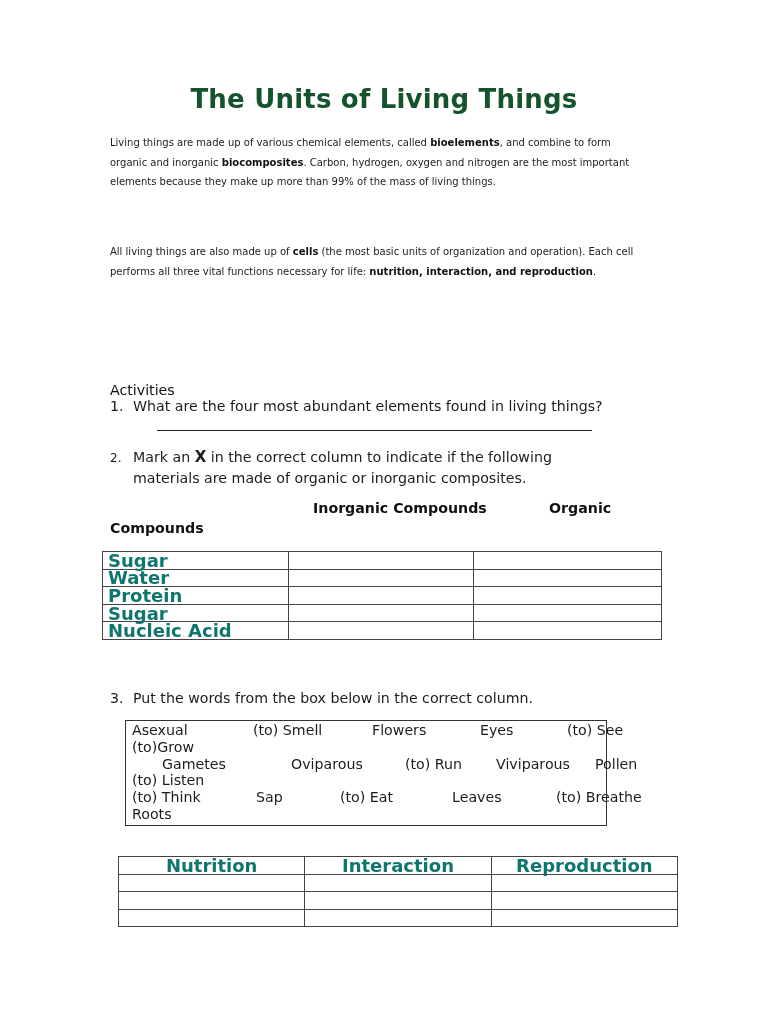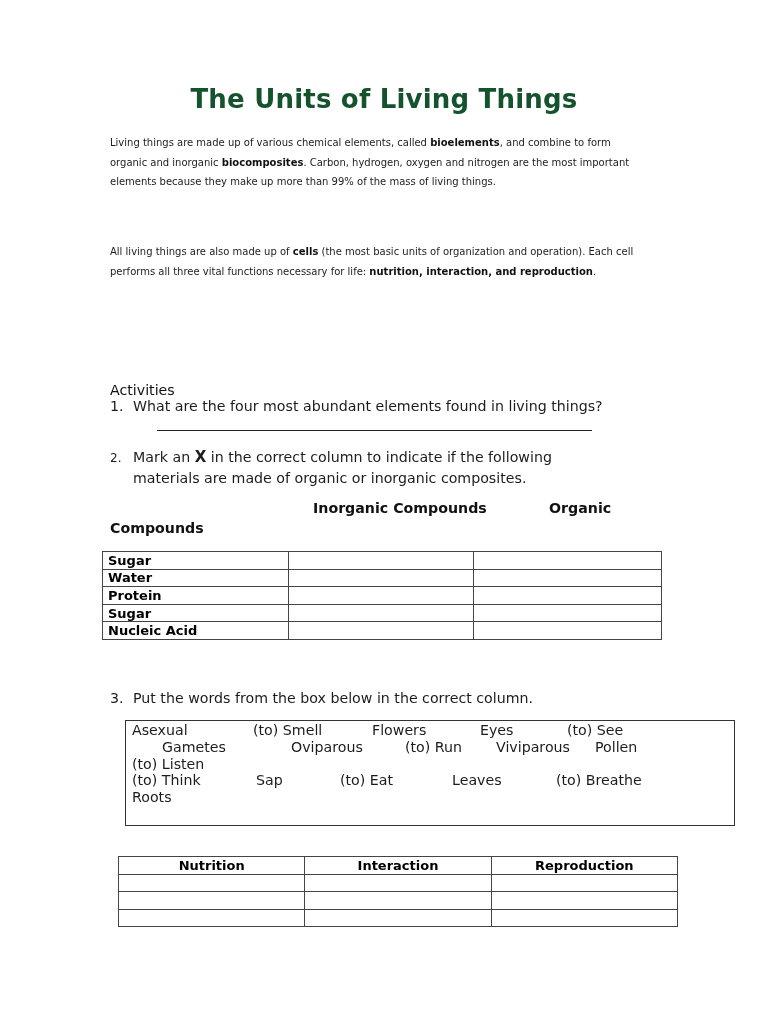--- a/index.html
+++ b/index.html
@@ -44,33 +44,33 @@
     .col-heads {
       position: absolute; left: 110px; top: 499px; width: 530px;
       font-size: 14.2px; font-weight: bold; line-height: 19.6px; color: #111;
     }
     .col-heads .h1 { position: absolute; left: 203px; top: 0; white-space: nowrap; }
     .col-heads .h2 { position: absolute; left: 439px; top: 0; white-space: nowrap; }
     .col-heads .h3 { position: absolute; left: 0; top: 19.6px; white-space: nowrap; }
 
     table.grid {
       position: absolute; border-collapse: collapse;
-      font-size: 13px; color: #000000; border-radius: 30px;
+      font-size: 18px; color: #0f766e; border-radius: 30px;
     }
     table.grid td, table.grid th {
       border: 1px solid #444; height: 17.6px; padding: 0 5px; line-height: 15px;
       vertical-align: middle;
     }
     .t1 { left: 102px; top: 551px; width: 560px; }
     .t1 td:nth-child(1) { width: 186px; font-weight: bold; text-align: left; }
     .t1 td:nth-child(2) { width: 186px; }
     .t1 td:nth-child(3) { width: 188px; }
     .q3 { top: 689px; }
     .wordbox {
-      position: absolute; left: 125px; top: 720px; width: 610px; height: 106px;
+      position: absolute; left: 125px; top: 720px; width: 482px; height: 106px;
       border: 1px solid #333; padding: 1px 6px;
       font-size: 14.2px; line-height: 16.8px; color: #1c1c1c; text-decoration: underline;
     }
     .wordbox .row { position: relative; height: 16.8px; white-space: nowrap; }
     .wordbox .w { position: absolute; top: 0; }
     .t2 { left: 86px; top: 856px; width: 560px; margin-left: 32px; }
     .t2 th { font-weight: bold; text-align: center; width: 186px; }
     .t2 td { width: 186px; }
   </style>
 </head>
@@ -138,20 +138,23 @@
 
   <div class="wordbox">
     <div class="row">
       <span class="w" style="left:0">Asexual</span>
       <span class="w" style="left:121px">(to) Smell</span>
       <span class="w" style="left:240px">Flowers</span>
       <span class="w" style="left:348px">Eyes</span>
       <span class="w" style="left:435px">(to) See</span>
     </div>
     <div class="row">
+      <span class="w" style="left:0">(to)Grow</span>
+    </div>
+    <div class="row">
       <span class="w" style="left:30px">Gametes</span>
       <span class="w" style="left:159px">Oviparous</span>
       <span class="w" style="left:273px">(to) Run</span>
       <span class="w" style="left:364px">Viviparous</span>
       <span class="w" style="left:463px">Pollen</span>
     </div>
     <div class="row">
       <span class="w" style="left:0">(to) Listen</span>
     </div>
     <div class="row">

